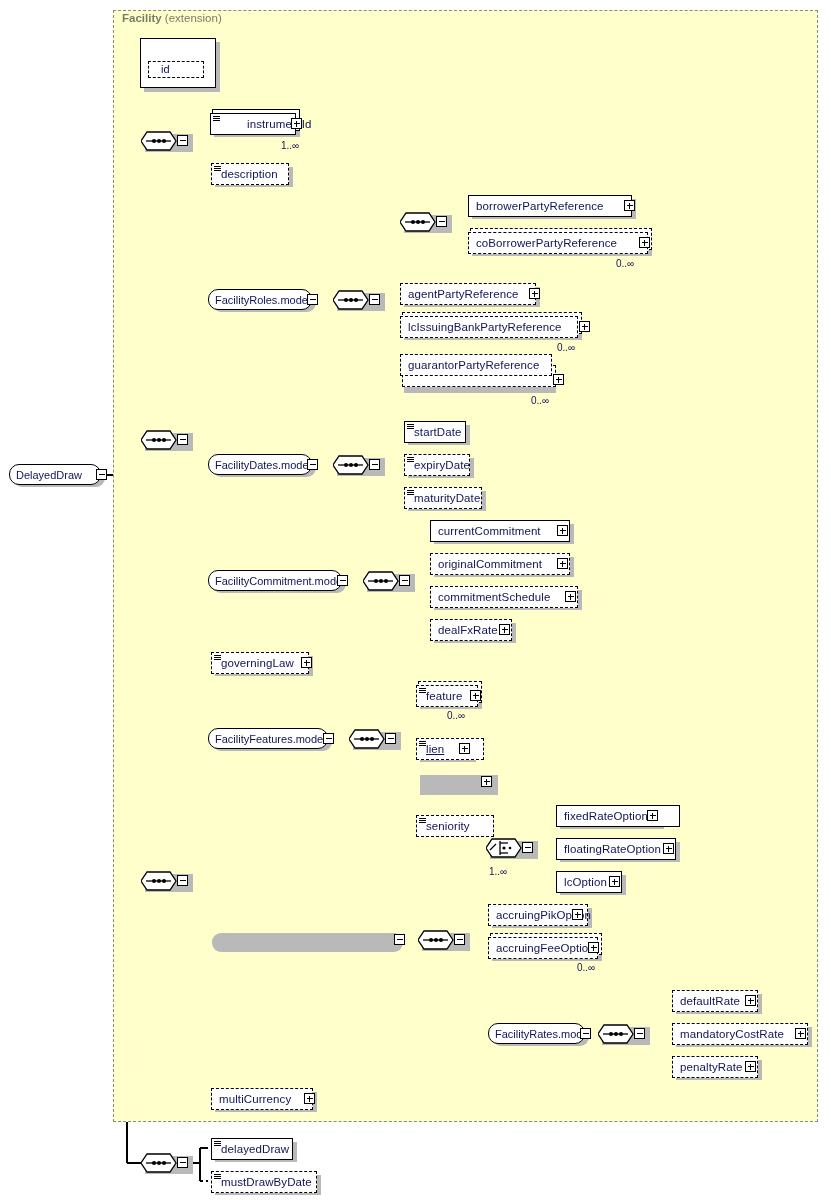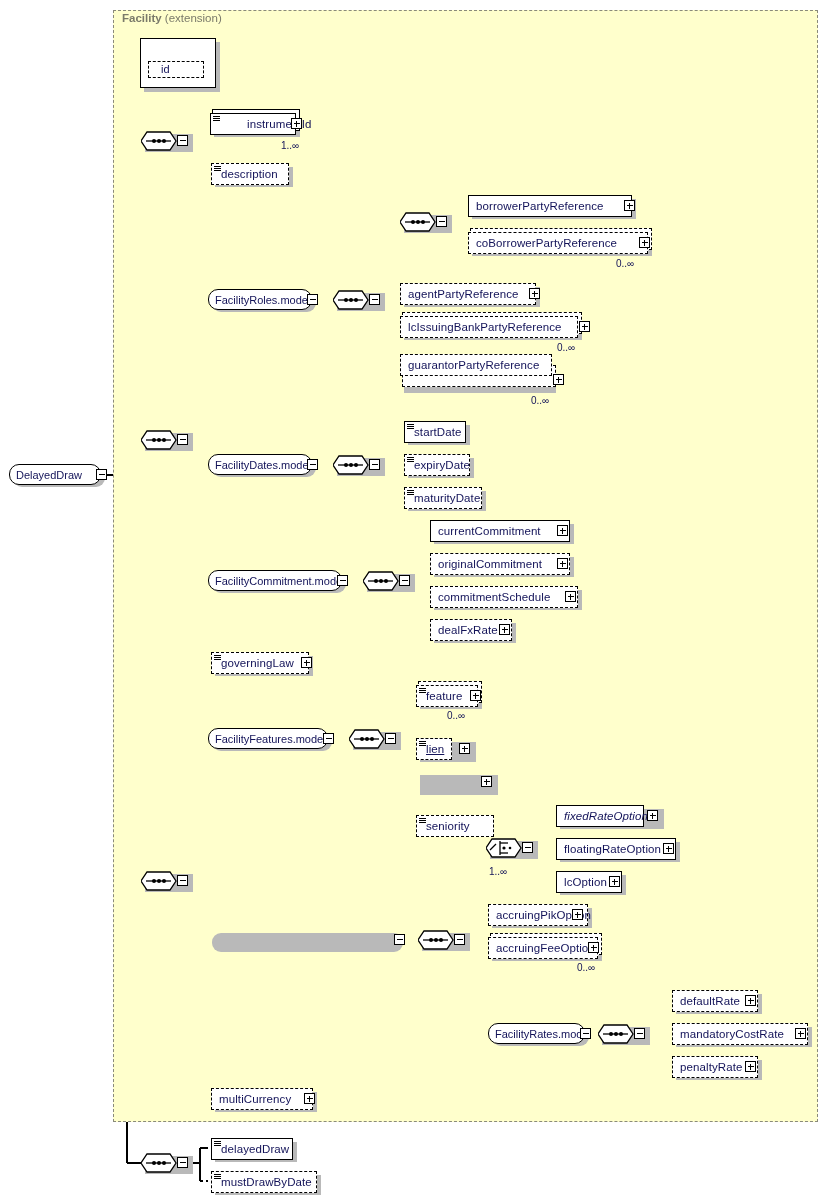--- a/index.html
+++ b/index.html
@@ -558,21 +558,21 @@
         <i></i>
         <i></i>
         <i></i>
       </span>
     <span class="lbl">feature</span>
   </div>
   <div class="expander plus" style="left:470px;top:690px;"></div>
   <div class="occ" style="left:447px;top:710px;">0..∞</div>
 
   <div class="shadow" style="left:420px;top:742px;width:56px;height:20px;"></div>
-  <div class="node elem opt" style="left:416px;top:738px;width:36px;text-decoration:underline;">
+  <div class="node elem opt" style="left:416px;top:738px;width:68px;text-decoration:underline;">
     <span class="eglyph">
         <i></i>
         <i></i>
         <i></i>
       </span>
     <span class="lbl">lien</span>
   </div>
   <div class="expander plus" style="left:459px;top:743px;"></div>
 
   <div class="shadow" style="left:420px;top:775px;width:78px;height:20px;"></div>
@@ -610,21 +610,21 @@
       <line x1="14" y1="6" x2="22" y2="6" stroke="#000" stroke-width="1.3"></line>
       <line x1="14" y1="16" x2="22" y2="16" stroke="#000" stroke-width="1.3"></line>
       <circle cx="18" cy="11" r="1.6" fill="#000"></circle>
       <circle cx="24" cy="11" r="1.3" fill="#000"></circle>
     </svg>
   </div>
   <div class="expander" style="left:522px;top:842px;"></div>
   <div class="occ" style="left:489px;top:866px;">1..∞</div>
 
   <div class="shadow" style="left:560px;top:809px;width:104px;height:20px;"></div>
-  <div class="node elem" style="left:556px;top:805px;width:88px;font-style:italic;">
+  <div class="node elem" style="left:556px;top:805px;width:124px;">
     <span class="lbl" style="padding-left:7px;">fixedRateOption</span>
   </div>
   <div class="expander plus" style="left:647px;top:810px;"></div>
 
   <div class="shadow" style="left:560px;top:842px;width:120px;height:20px;"></div>
   <div class="node elem" style="left:556px;top:838px;width:120px;">
     <span class="lbl" style="padding-left:7px;">floatingRateOption</span>
   </div>
   <div class="expander plus" style="left:663px;top:843px;"></div>
 

